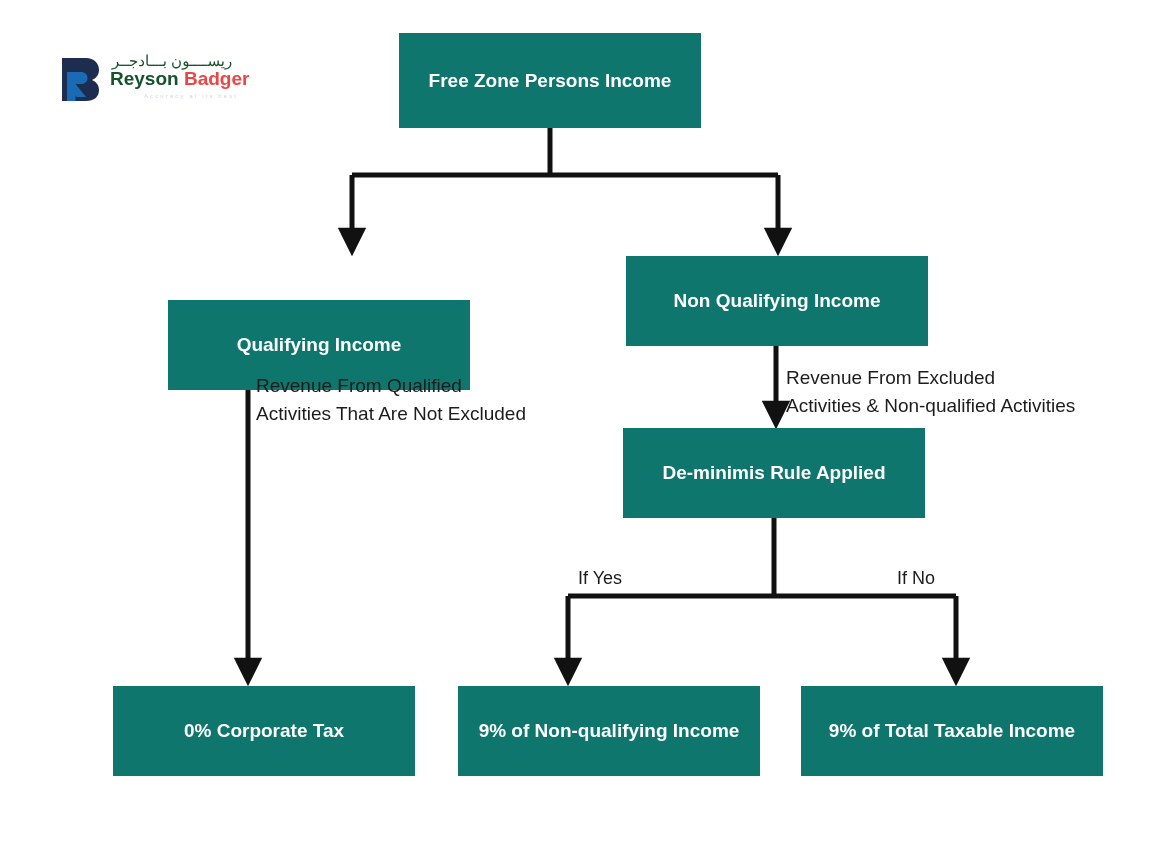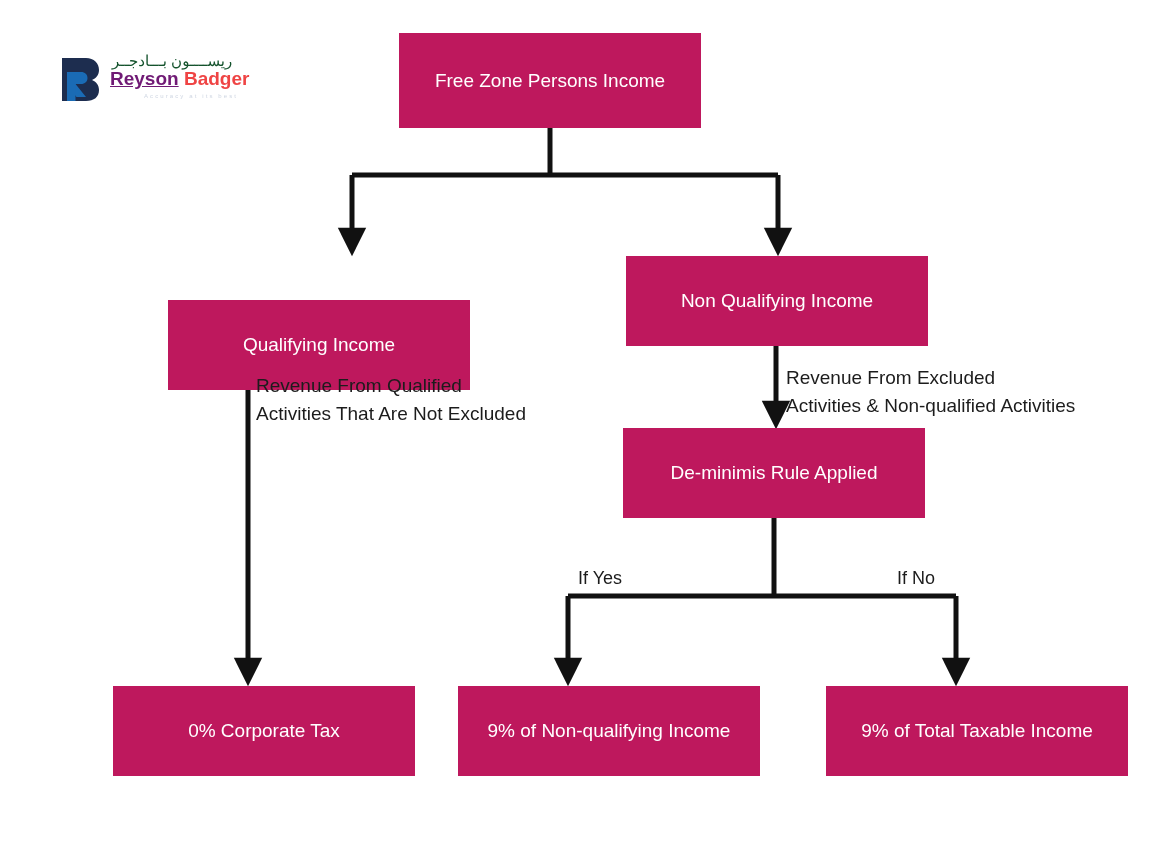--- a/index.html
+++ b/index.html
@@ -45,53 +45,53 @@
   }
   .logo-name {
     position: absolute;
     left: 54px;
     top: 17px;
     font-size: 19px;
     font-weight: bold;
     white-space: nowrap;
     line-height: 1.1;
   }
-  .logo-name .reyson { color: #701a75; text-decoration: underline; }
+  .logo-name .reyson { color: #14532d; }
   .logo-name .badger { color: #ef4444; }
   .logo-tag {
     position: absolute;
     left: 88px;
     top: 41px;
     font-size: 6px;
     color: #cfd6e2;
     letter-spacing: 2.1px;
     white-space: nowrap;
   }
 
   
   .node {
     position: absolute;
-    background: #be185d;
+    background: #0f766e;
     color: #ffffff;
-    font-weight: normal;
+    font-weight: bold;
     display: flex;
     align-items: center;
     justify-content: center;
     text-align: center;
     line-height: 1.32;
     box-sizing: border-box;
     padding: 4px 0;
   }
   .node.n-top      { left: 399px; top: 33px;  width: 302px; height: 95px;  font-size: 19px; }
   .node.n-qual     { left: 168px; top: 256px; width: 302px; height: 90px;  font-size: 19px; margin-top: 44px; }
   .node.n-nonqual  { left: 626px; top: 256px; width: 302px; height: 90px;  font-size: 19px; }
   .node.n-deminimis{ left: 623px; top: 428px; width: 302px; height: 90px;  font-size: 19px; }
   .node.n-zero     { left: 113px; top: 686px; width: 302px; height: 90px;  font-size: 19px; }
   .node.n-nine-nq  { left: 458px; top: 686px; width: 302px; height: 90px;  font-size: 19px; }
-  .node.n-nine-tot { left: 826px; top: 686px; width: 302px; height: 90px;  font-size: 19px; }
+  .node.n-nine-tot { left: 801px; top: 686px; width: 302px; height: 90px;  font-size: 19px; }
 
   
   .annot {
     position: absolute;
     color: #1c1c1c;
     font-size: 19px;
     line-height: 1.45;
     white-space: nowrap;
   }
   .annot.a-left  { left: 256px; top: 372px; }

